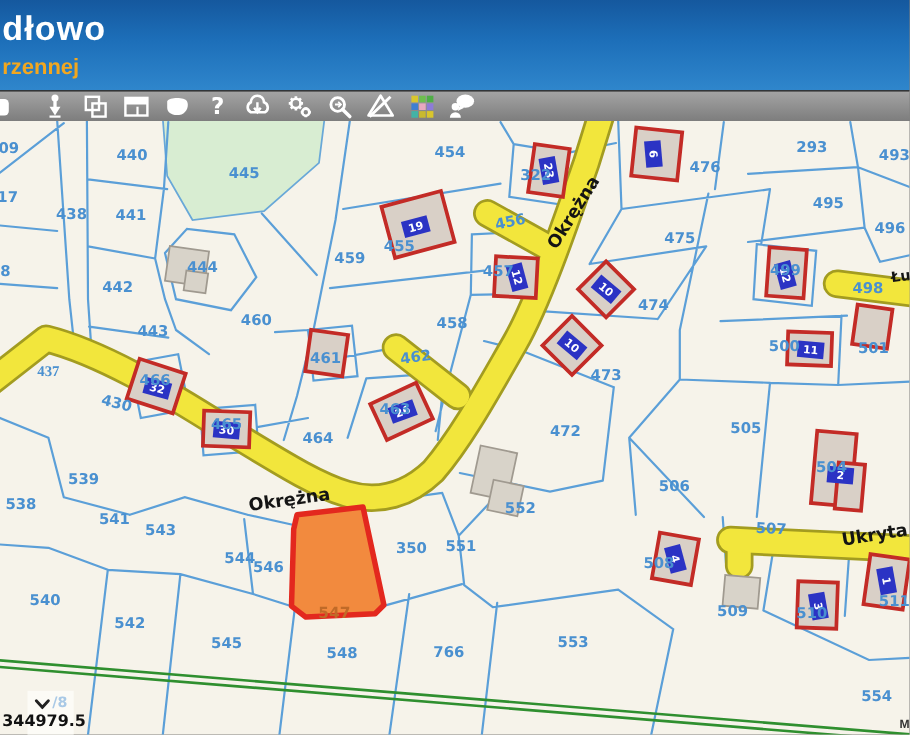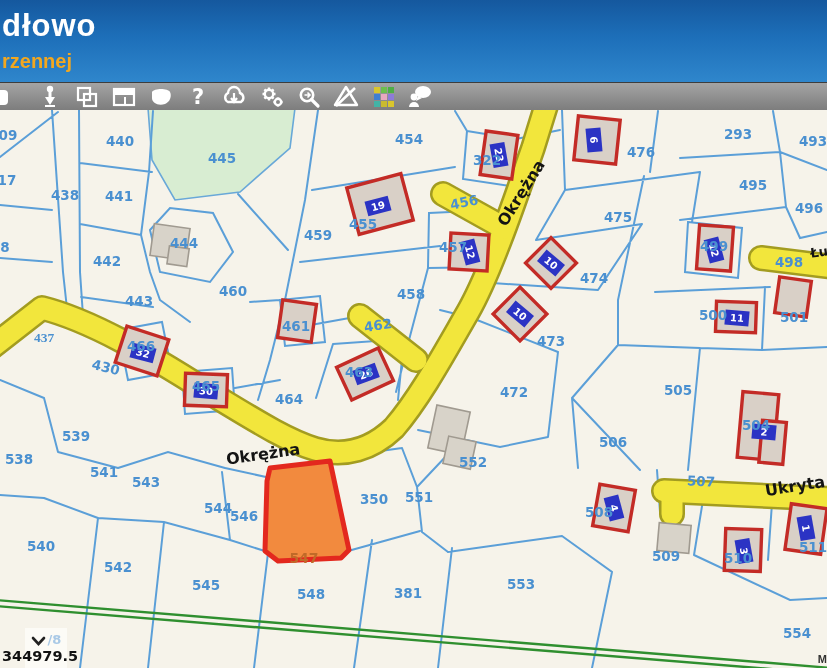--- a/index.html
+++ b/index.html
@@ -372,21 +372,21 @@
         <div class="plabel" style="left: 218px; top: 398px;">544</div>
         <div class="plabel" style="left: 244px; top: 406px;">546</div>
         <div class="plabel" style="left: 599px; top: 402px;">508</div>
         <div class="plabel" style="left: 41px; top: 436px;">540</div>
         <div class="plabel" style="left: 118px; top: 457px;">542</div>
         <div class="plabel" style="left: 206px; top: 475px;">545</div>
         <div class="plabel" style="left: 666px; top: 446px;">509</div>
         <div class="plabel" style="left: 738px; top: 448px;">510</div>
         <div class="plabel" style="left: 813px; top: 437px;">511</div>
         <div class="plabel" style="left: 311px; top: 484px;">548</div>
-        <div class="plabel" style="left: 408px; top: 483px;">381</div>
+        <div class="plabel" style="left: 408px; top: 483px;">766</div>
         <div class="plabel" style="left: 521px; top: 474px;">553</div>
         <div class="plabel" style="left: 797px; top: 523px;">554</div>
         <div class="slabel" style="left: 521px; top: 83px; transform: translate(-50%, -50%) rotate(-58deg);">Okrężna</div>
         <div class="slabel" style="left: 263px; top: 344px; transform: translate(-50%, -50%) rotate(-8deg);">Okrężna</div>
         <div class="slabel" style="left: 795px; top: 376px; transform: translate(-50%, -50%) rotate(-9deg);">Ukryta</div>
         <div class="slabel" style="left: 819px; top: 142px; font-size: 13px; transform: translate(-50%, -50%) rotate(-8deg);">Łu</div>
       </div>
 
     <svg id="hl" width="827" height="558" viewBox="0 110 827 558">
       <polygon id="hlpoly" points="270,468 330,461 349,550 341,558 278,561 265,551 267,481" stroke-width="5" stroke-linejoin="round" fill="#f28a3e" stroke="#e3281e"></polygon>

